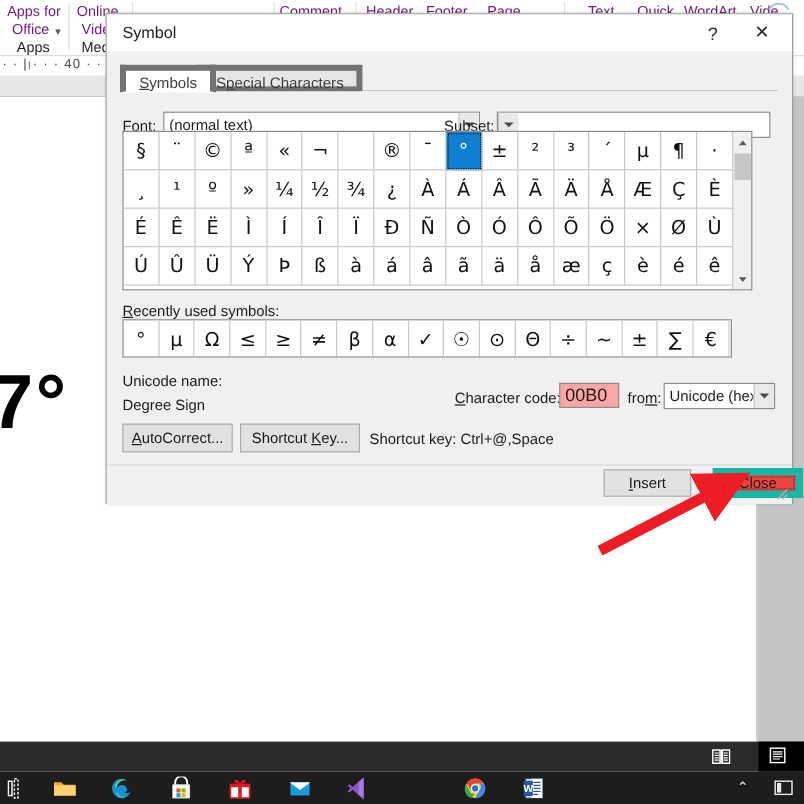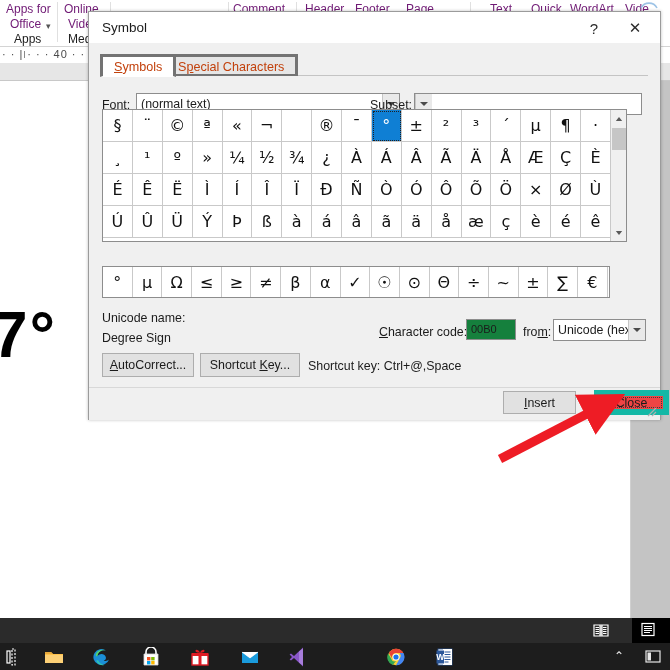--- a/index.html
+++ b/index.html
@@ -105,22 +105,22 @@
     background: #f0f0f0;
   }
 
   
   .tabstrip {
     position: absolute; left: 11px; top: 11px; width: 548px; height: 22px;
     border-bottom: 1px solid #c4c4c4;
   }
   .tab {
     position: absolute; top: 0; height: 23px; line-height: 21px;
-    font-size: 12.6px; color: #c2410c; padding: 0 11px;
-    border: 3px solid #737373; background: #e6e6e6; cursor: default;
+    font-size: 12.6px; color: #404040; padding: 0 11px;
+    border: 5px solid #737373; background: #e6e6e6; cursor: default;
   }
   .tab.active {
     background: #ffffff; border-bottom: 1px solid #ffffff; z-index: 2;
   }
   .tab u { text-decoration: underline; }
 
   .tabpanel {
     position: absolute; left: 11px; top: 33px; width: 548px; height: 333px;
     background: #f0f0f0;
   }
@@ -183,22 +183,22 @@
   }
   .rcell {
     width: 29.7px; height: 30px; border-right: 1px solid #c9c9c9;
     display: flex; align-items: center; justify-content: center;
     font-size: 16px; color: #111111; cursor: default;
     font-family: "DejaVu Sans", sans-serif;
   }
 
   .codebox {
     position: absolute; left: 464px; top: 319px; width: 50px; height: 21px;
-    background: #15803d; border: 1px solid #8d8d8d;
-    font-size: 11px; color: #1b1b1b; padding-left: 4px; line-height: 19px;
+    background: #fca5a5; border: 1px solid #8d8d8d;
+    font-size: 15px; color: #1b1b1b; padding-left: 4px; line-height: 19px;
   }
 
   
   .btn {
     position: absolute; background: #e1e1e1; border: 1px solid #adadad;
     font-size: 12.4px; color: #1b1b1b; text-align: center; cursor: default;
     display: flex; align-items: center; justify-content: center;
   }
   .btn u { text-decoration: underline; }
   .btn.focused {
@@ -472,20 +472,21 @@
         </div>
         <div class="gsthumb"></div>
         <div class="gsbtn" style="top:114px;">
           <svg width="8" height="6" viewBox="0 0 8 6">
               <path d="M4 5L0.8 1h6.4z" fill="#5a5a5a"></path>
             </svg>
         </div>
       </div>
     </div>
 
+    <div class="fld-label" style="left:13px; top:240px;"><u>R</u>ecently used symbols:</div>
     <div class="recentbox" style="left:13px; top:254px;" id="recent-row">
         <div class="rcell">°</div>
         <div class="rcell">µ</div>
         <div class="rcell">Ω</div>
         <div class="rcell">≤</div>
         <div class="rcell">≥</div>
         <div class="rcell">≠</div>
         <div class="rcell">β</div>
         <div class="rcell">α</div>
         <div class="rcell">✓</div>

